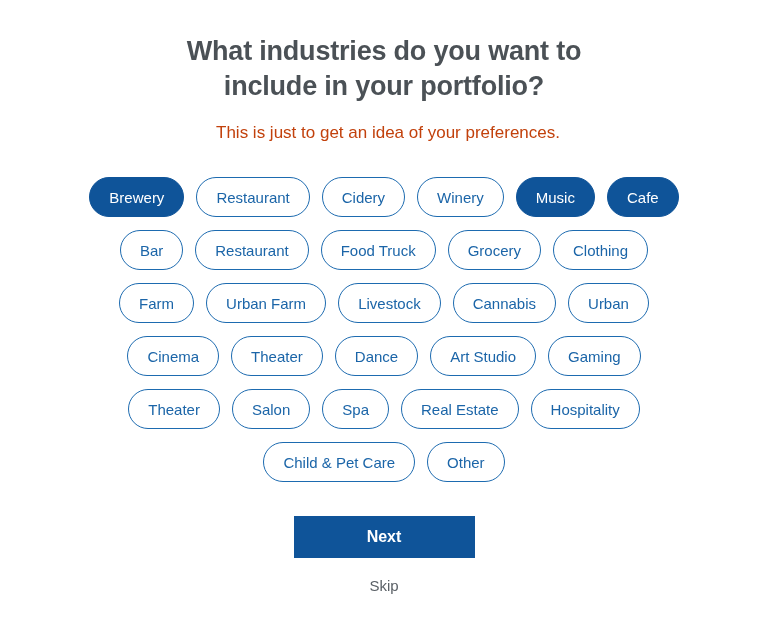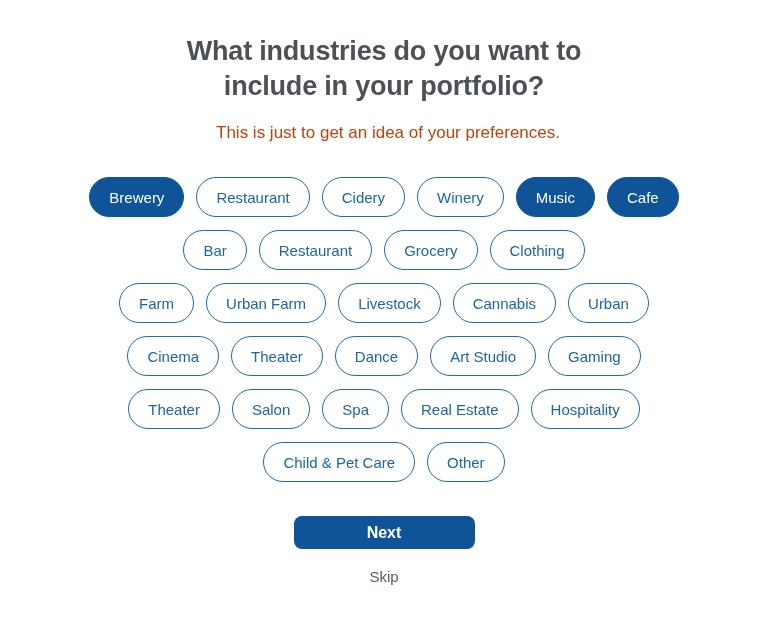--- a/index.html
+++ b/index.html
@@ -88,25 +88,25 @@
 
   .actions {
     margin-top: 34px;
     display: flex;
     flex-direction: column;
     align-items: center;
   }
 
   .next-button {
     width: 181px;
-    height: 33px;
+    height: 42px;
     background: #0f5499;
     color: #ffffff;
     border: none;
-    border-radius: 8px;
+    border-radius: 0;
     font-size: 16px;
     font-weight: bold;
     font-family: "Liberation Sans", sans-serif;
     cursor: pointer;
     display: flex;
     align-items: center;
     justify-content: center;
   }
 
   .skip-link {
@@ -134,20 +134,21 @@
         <button class="chip selected">Brewery</button>
         <button class="chip">Restaurant</button>
         <button class="chip">Cidery</button>
         <button class="chip">Winery</button>
         <button class="chip selected">Music</button>
         <button class="chip selected">Cafe</button>
       </div>
       <div class="chip-row">
         <button class="chip">Bar</button>
         <button class="chip">Restaurant</button>
+        <button class="chip">Food Truck</button>
         <button class="chip">Grocery</button>
         <button class="chip">Clothing</button>
       </div>
       <div class="chip-row">
         <button class="chip">Farm</button>
         <button class="chip">Urban Farm</button>
         <button class="chip">Livestock</button>
         <button class="chip">Cannabis</button>
         <button class="chip">Urban</button>
       </div>

